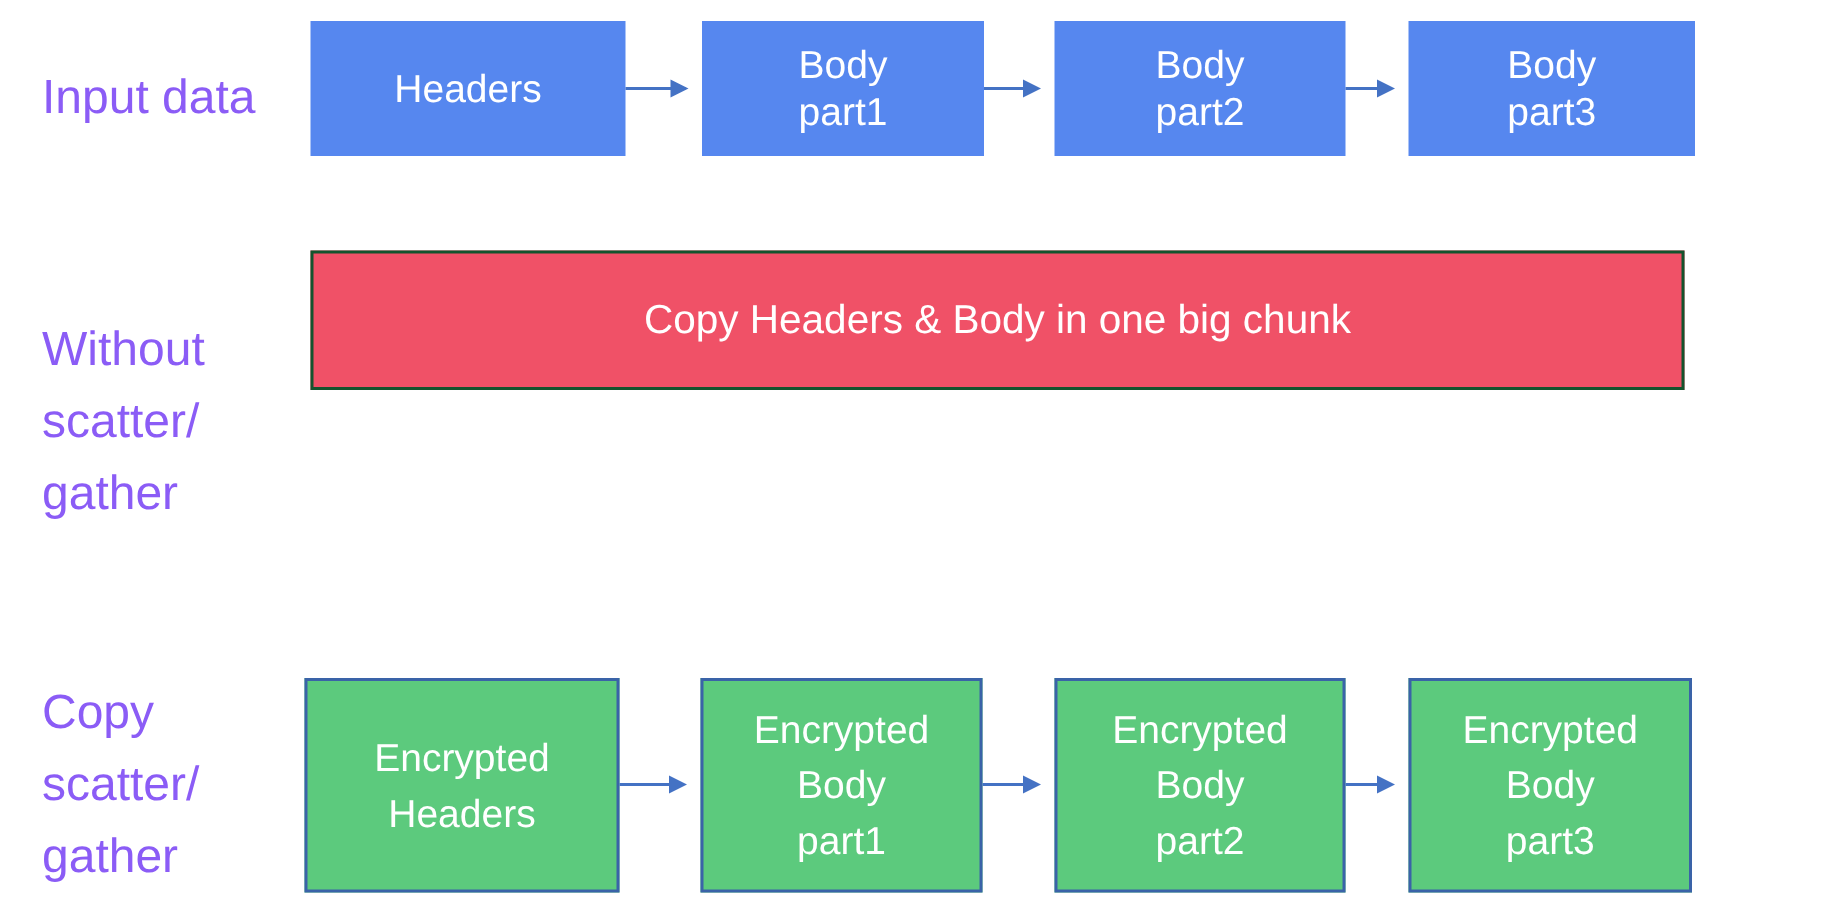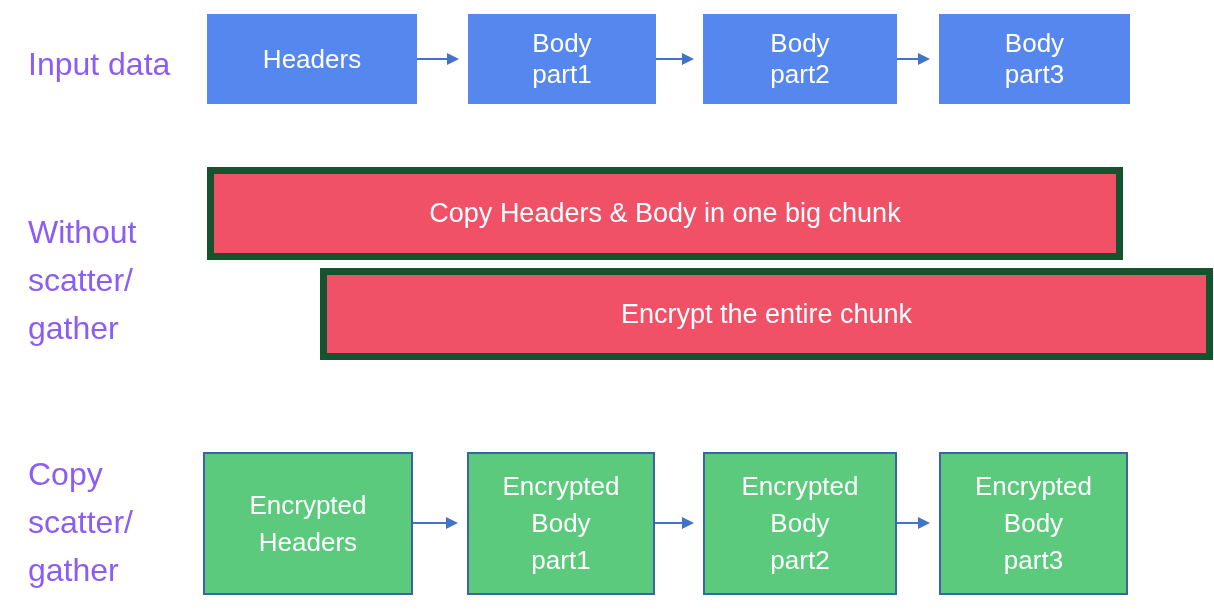--- a/index.html
+++ b/index.html
@@ -26,21 +26,21 @@
     position: absolute;
     box-sizing: border-box;
     display: flex;
     align-items: center;
     justify-content: center;
     text-align: center;
     color: #ffffff;
     white-space: pre-line;
   }
   .blue  { background: #5687EF; font-size: 26px; line-height: 31px; }
-  .red   { background: #F05167; border: 7px solid #14532d; font-size: 27px; }
+  .red   { background: #F05167; border: 2px solid #14532d; font-size: 27px; }
   .green { background: #5CCA7D; border: 2px solid #3A63A8; font-size: 26px; line-height: 37px; }
 
   
   .b-headers { left: 207px; top: 14px;  width: 210px; height: 90px; }
   .b-part1   { left: 468px; top: 14px;  width: 188px; height: 90px; }
   .b-part2   { left: 703px; top: 14px;  width: 194px; height: 90px; }
   .b-part3   { left: 939px; top: 14px;  width: 191px; height: 90px; }
 
   
   .r-copy    { left: 207px; top: 167px; width: 916px; height: 93px; }
@@ -99,21 +99,20 @@
   <div class="box blue b-part1">Body
 part1</div>
   <div class="arrow a2"></div>
   <div class="box blue b-part2">Body
 part2</div>
   <div class="arrow a3"></div>
   <div class="box blue b-part3">Body
 part3</div>
 
   <div class="box red r-copy">Copy Headers &amp; Body in one big chunk</div>
-  <div class="box red r-encrypt">Encrypt the entire chunk</div>
 
   <div class="box green g-1">Encrypted
 Headers</div>
   <div class="arrow a4"></div>
   <div class="box green g-2">Encrypted
 Body
 part1</div>
   <div class="arrow a5"></div>
   <div class="box green g-3">Encrypted
 Body

